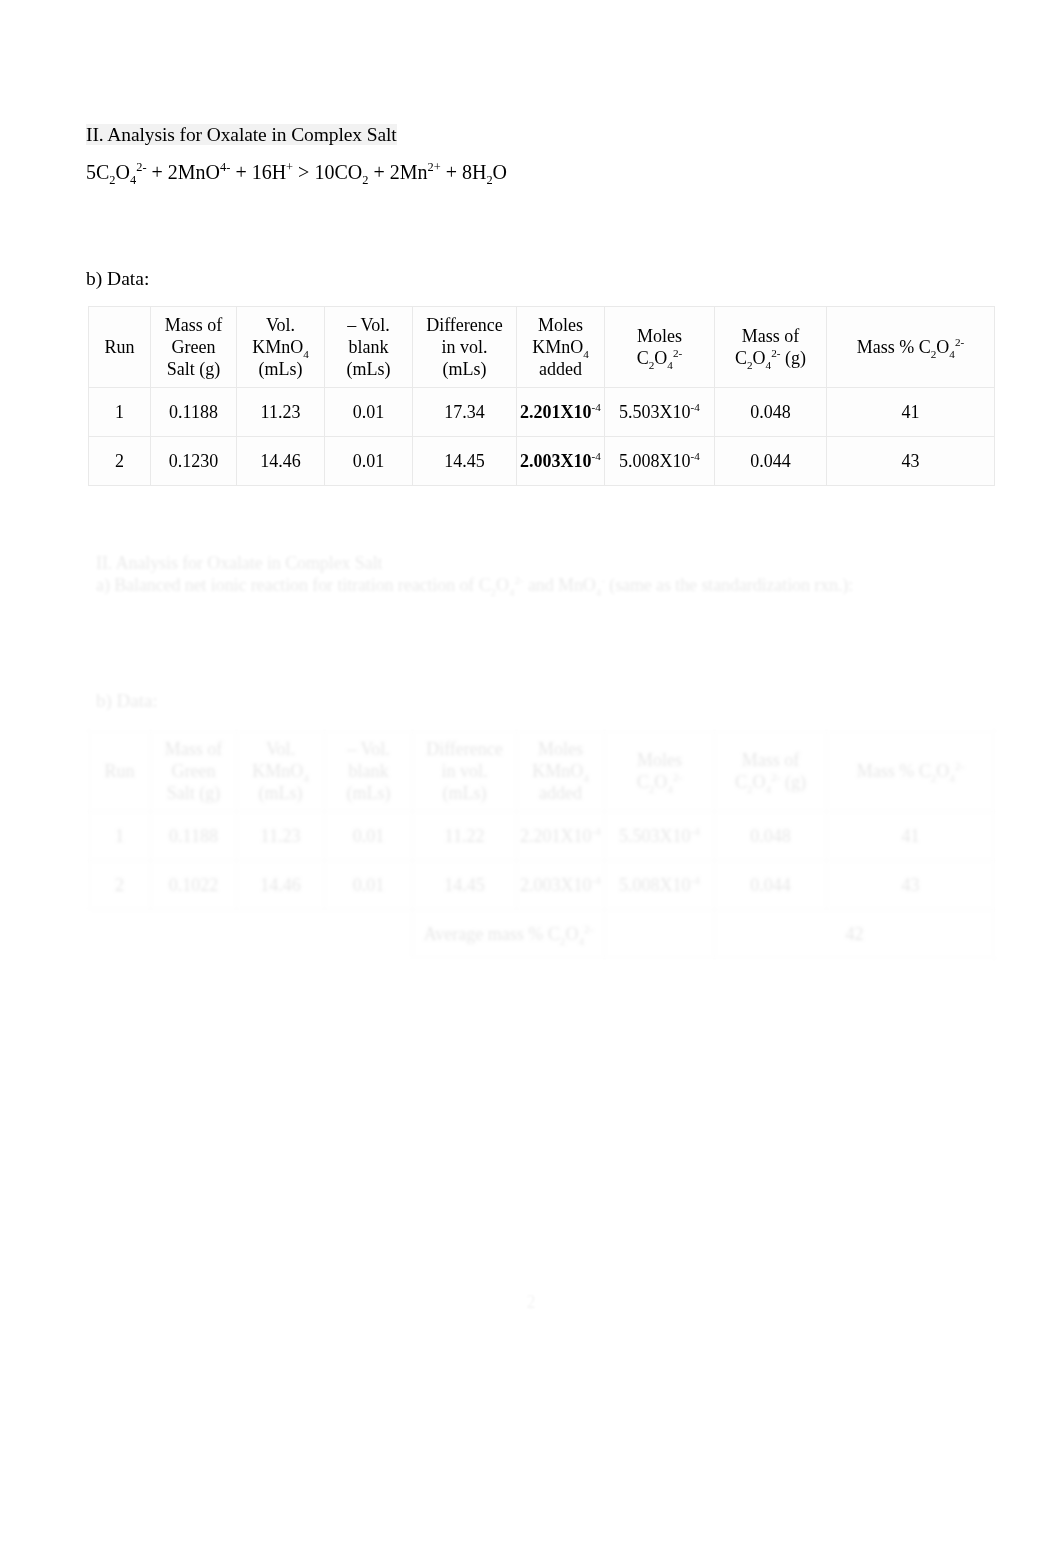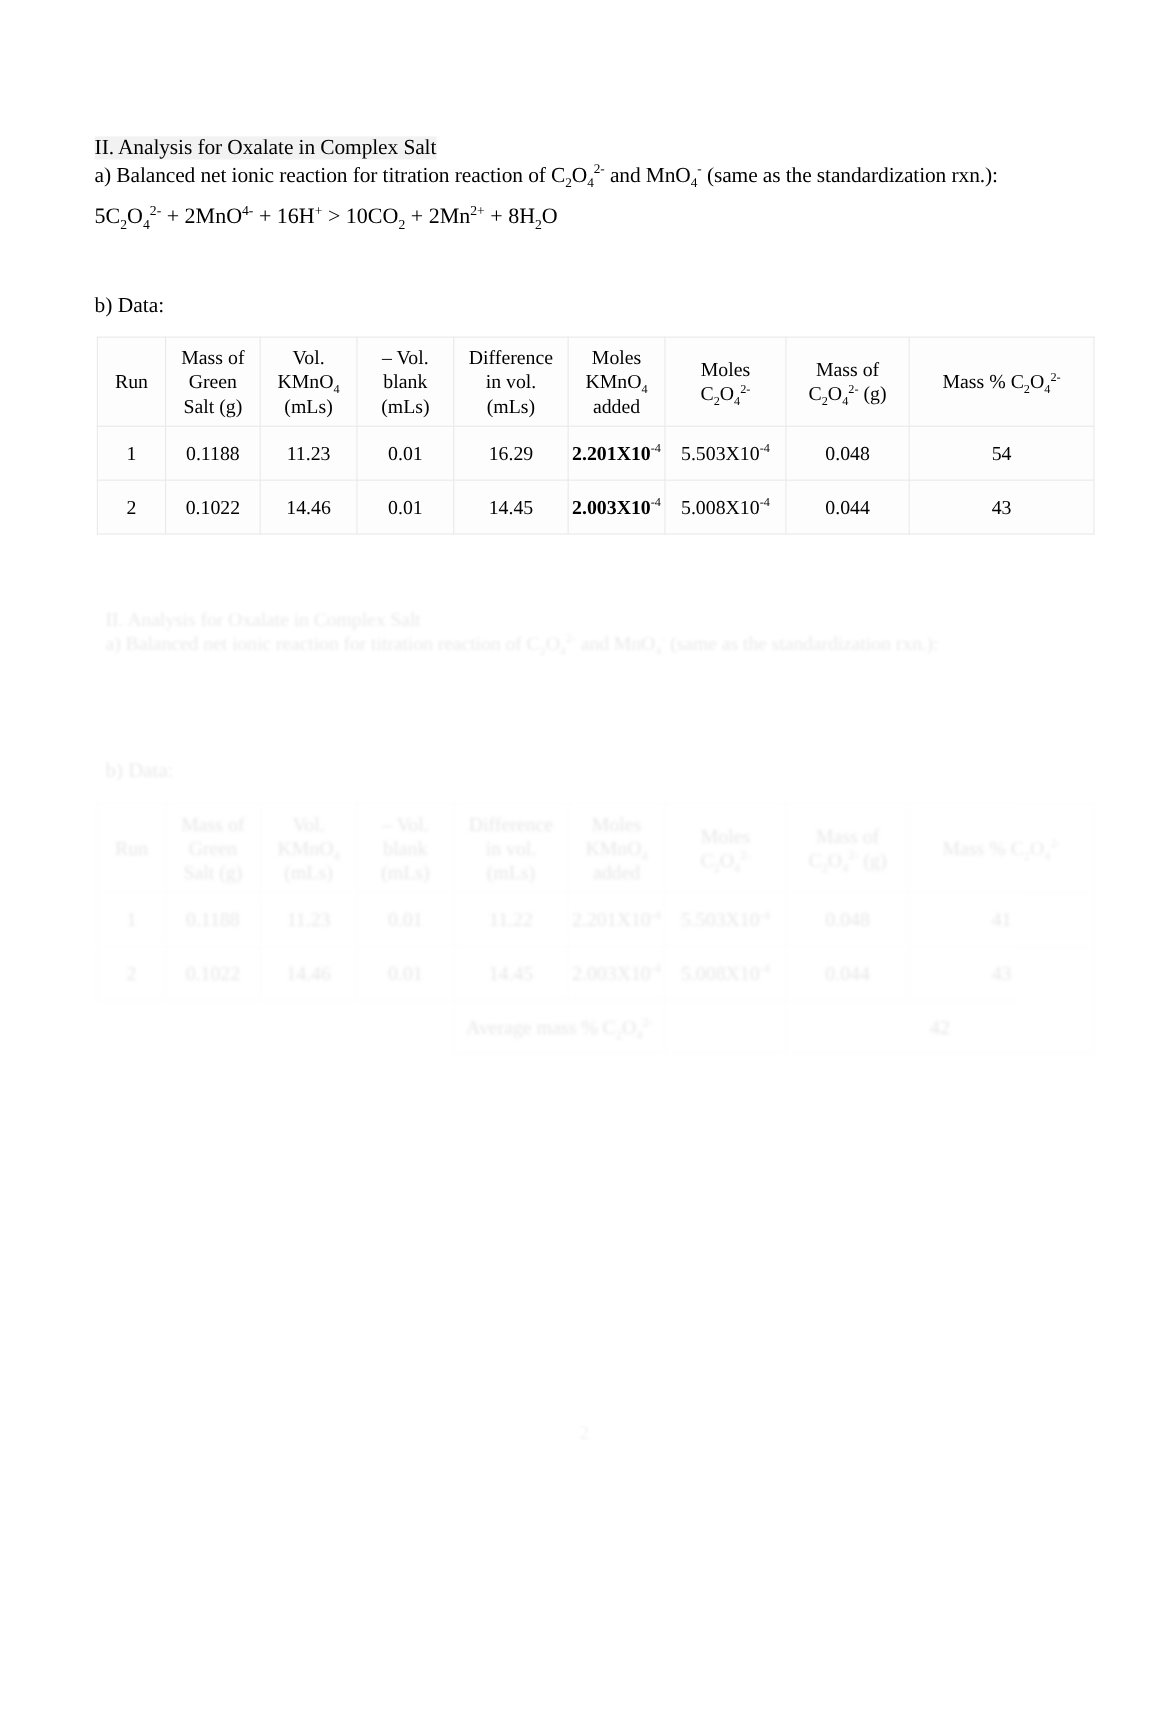--- a/index.html
+++ b/index.html
@@ -150,25 +150,20 @@
 <body>
 
 <div class="page">
 
   <div class="doc-body">
 
     <div class="line">
       <span class="heading-hl">II. Analysis for Oxalate in Complex Salt</span>
     </div>
 
-    <div class="line">
-      <span>a) Balanced net ionic reaction for titration reaction of C</span><sub>2</sub>O<sub>4</sub><sup>2-</sup>
-      <span>and MnO</span><sub>4</sub><sup>-</sup>
-      <span>(same as the standardization rxn.):</span>
-    </div>
 
     <div class="eq">
       <span>5C</span><sub>2</sub><span>O</span><sub>4</sub><sup>2-</sup><span> + </span><span>2MnO</span><sup>4-</sup><span> + </span><span>16H</span><sup>+</sup><span> &gt; </span><span>10CO</span><sub>2</sub><span> + </span><span>2Mn</span><sup>2+</sup><span> + </span><span>8H</span><sub>2</sub><span>O</span>
     </div>
   </div>
 
   <div class="datalabel">b) Data:</div>
 
   <div class="tbl-wrap">
     <table class="data">
@@ -224,29 +219,29 @@
             <span>Mass % C</span><sub>2</sub><span>O</span><sub>4</sub><sup>2-</sup>
           </td>
         </tr>
       </thead>
       <tbody>
         <tr>
           <td>1</td>
           <td>0.1188</td>
           <td>11.23</td>
           <td>0.01</td>
-          <td>16.29</td>
+          <td>17.34</td>
           <td><span class="exp-wrap">2.201X10</span><sup>-4</sup></td>
           <td><span>5.503X10</span><sup>-4</sup></td>
           <td>0.048</td>
-          <td>54</td>
+          <td>41</td>
         </tr>
         <tr>
           <td>2</td>
-          <td>0.1022</td>
+          <td>0.1230</td>
           <td>14.46</td>
           <td>0.01</td>
           <td>14.45</td>
           <td><span class="exp-wrap">2.003X10</span><sup>-4</sup></td>
           <td><span>5.008X10</span><sup>-4</sup></td>
           <td>0.044</td>
           <td>43</td>
         </tr>
       </tbody>
     </table>

